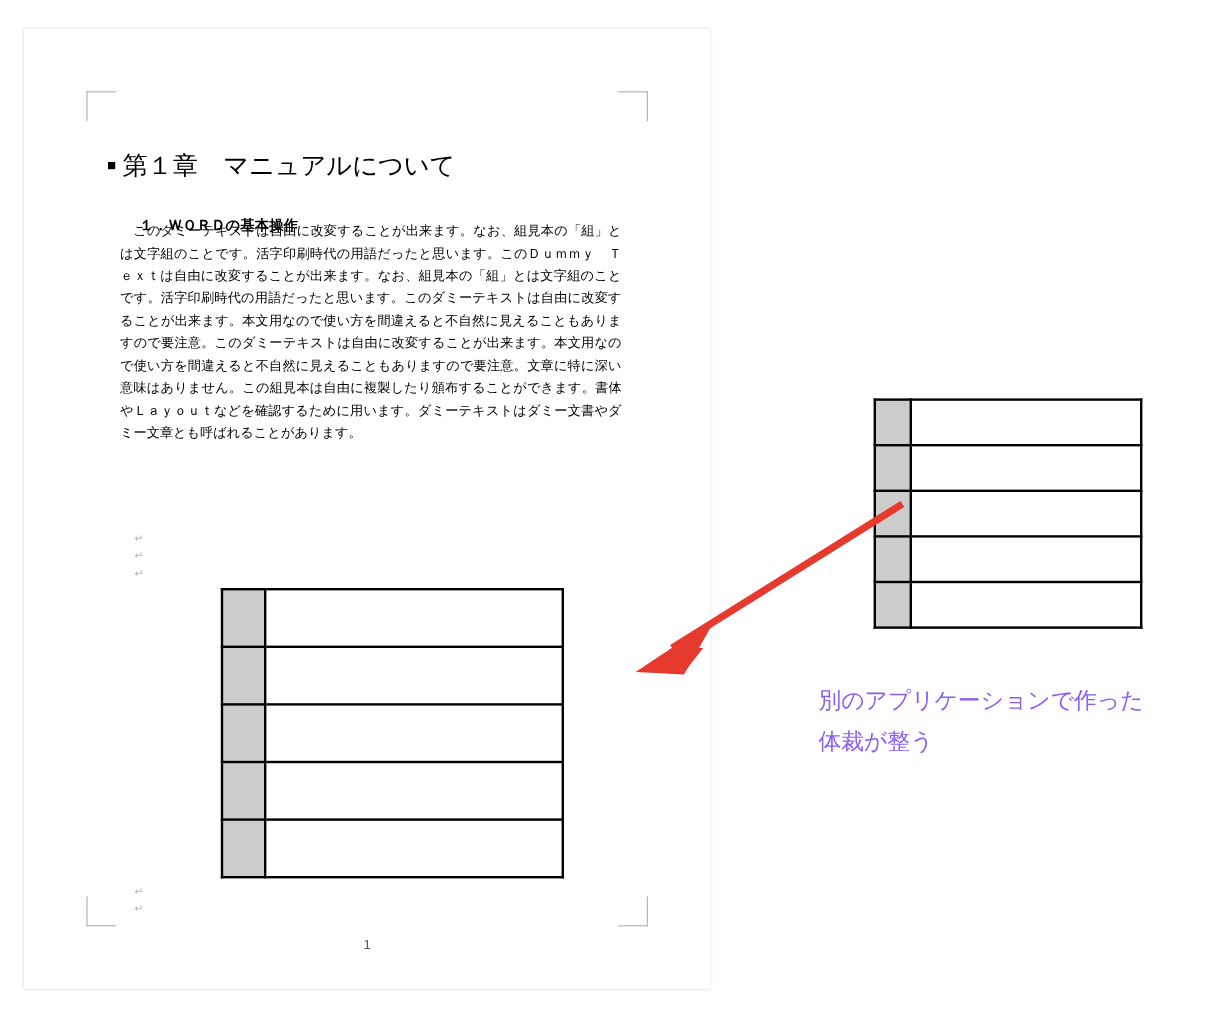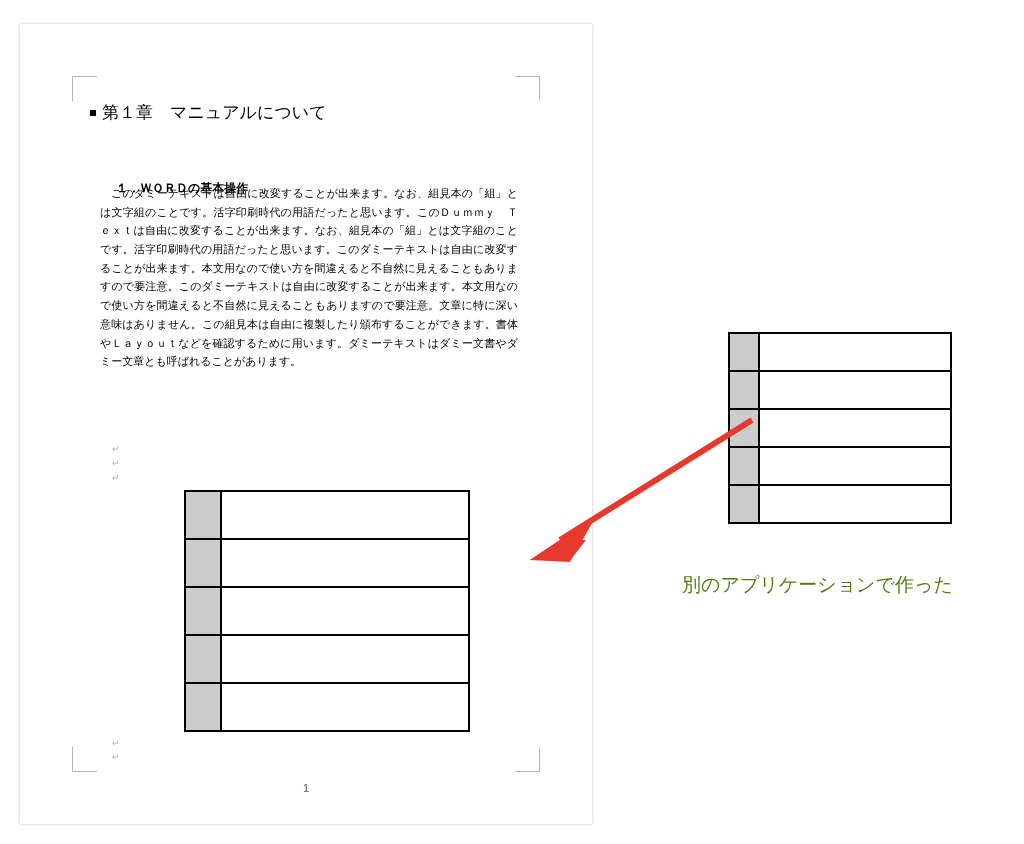--- a/index.html
+++ b/index.html
@@ -37,22 +37,22 @@
     border-width: 0;
   }
   .crop.tl { left: 52px;  top: 52px;  border-top-width: 1px; border-left-width: 1px; }
   .crop.tr { right: 52px; top: 52px;  border-top-width: 1px; border-right-width: 1px; }
   .crop.bl { left: 52px;  bottom: 52px; border-bottom-width: 1px; border-left-width: 1px; }
   .crop.br { right: 52px; bottom: 52px; border-bottom-width: 1px; border-right-width: 1px; }
 
   .chapter-title {
     position: absolute;
     left: 70px;
-    top: 77px;
-    font-size: 17px;
+    top: 100px;
+    font-size: 21px;
     font-weight: 500;
     white-space: nowrap;
   }
   .chapter-title .bullet {
     display: inline-block;
     width: 6px;
     height: 6px;
     background: #000;
     margin-right: 6px;
     vertical-align: middle;
@@ -171,21 +171,21 @@
   }
 
   
   .caption {
     position: absolute;
     left: 682px;
     top: 568px;
     width: 340px;
     font-size: 19px;
     line-height: 1.8;
-    color: #4d7c0f;
+    color: #8b5cf6;
   }
 
 </style>
 </head>
 <body>
 
 <div class="canvas">
 
   <div class="page">
 
@@ -266,15 +266,16 @@
 
   <svg class="arrow-svg" viewBox="0 0 280 190">
     <line x1="252" y1="30" x2="60" y2="150" stroke="#e63a2e" stroke-width="6"></line>
     <polygon points="30,170 90,130 72,168" fill="#e63a2e"></polygon>
     <polygon points="30,170 72,168 86,150 60,150" fill="#e63a2e"></polygon>
     <polygon points="30,170 95,128 70,172" fill="#e63a2e"></polygon>
   </svg>
 
   <div class="caption">
     <div>別のアプリケーションで作った</div>
+    <div>体裁が整う</div>
   </div>
 
 </div>
 
 </body></html>

